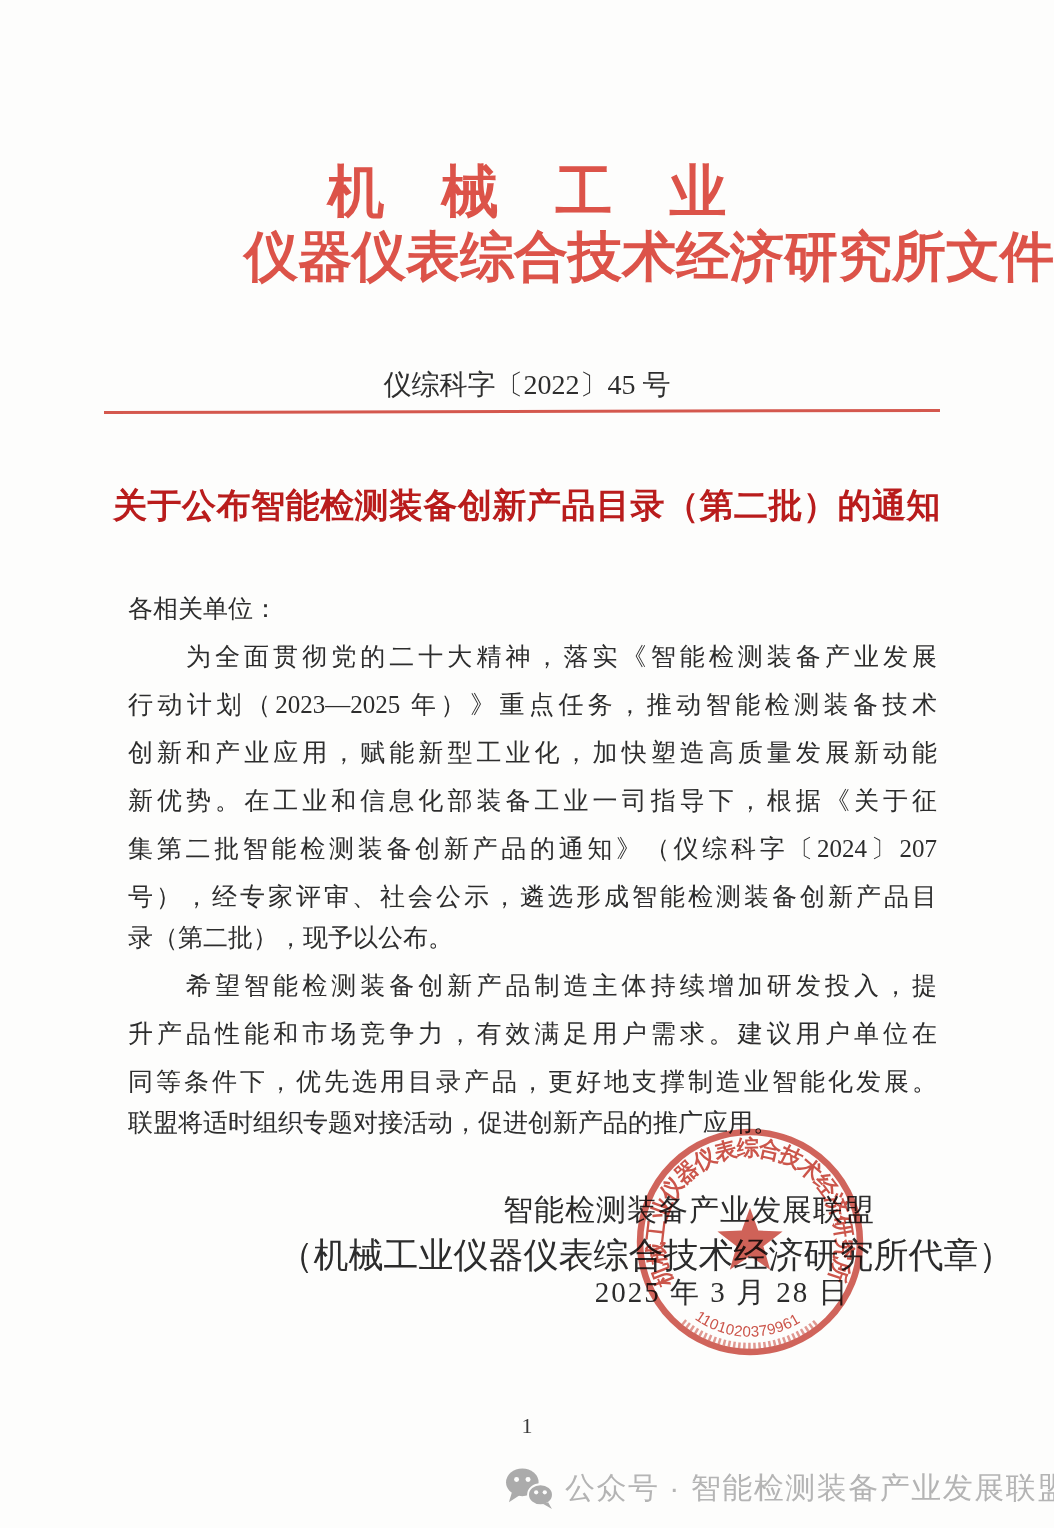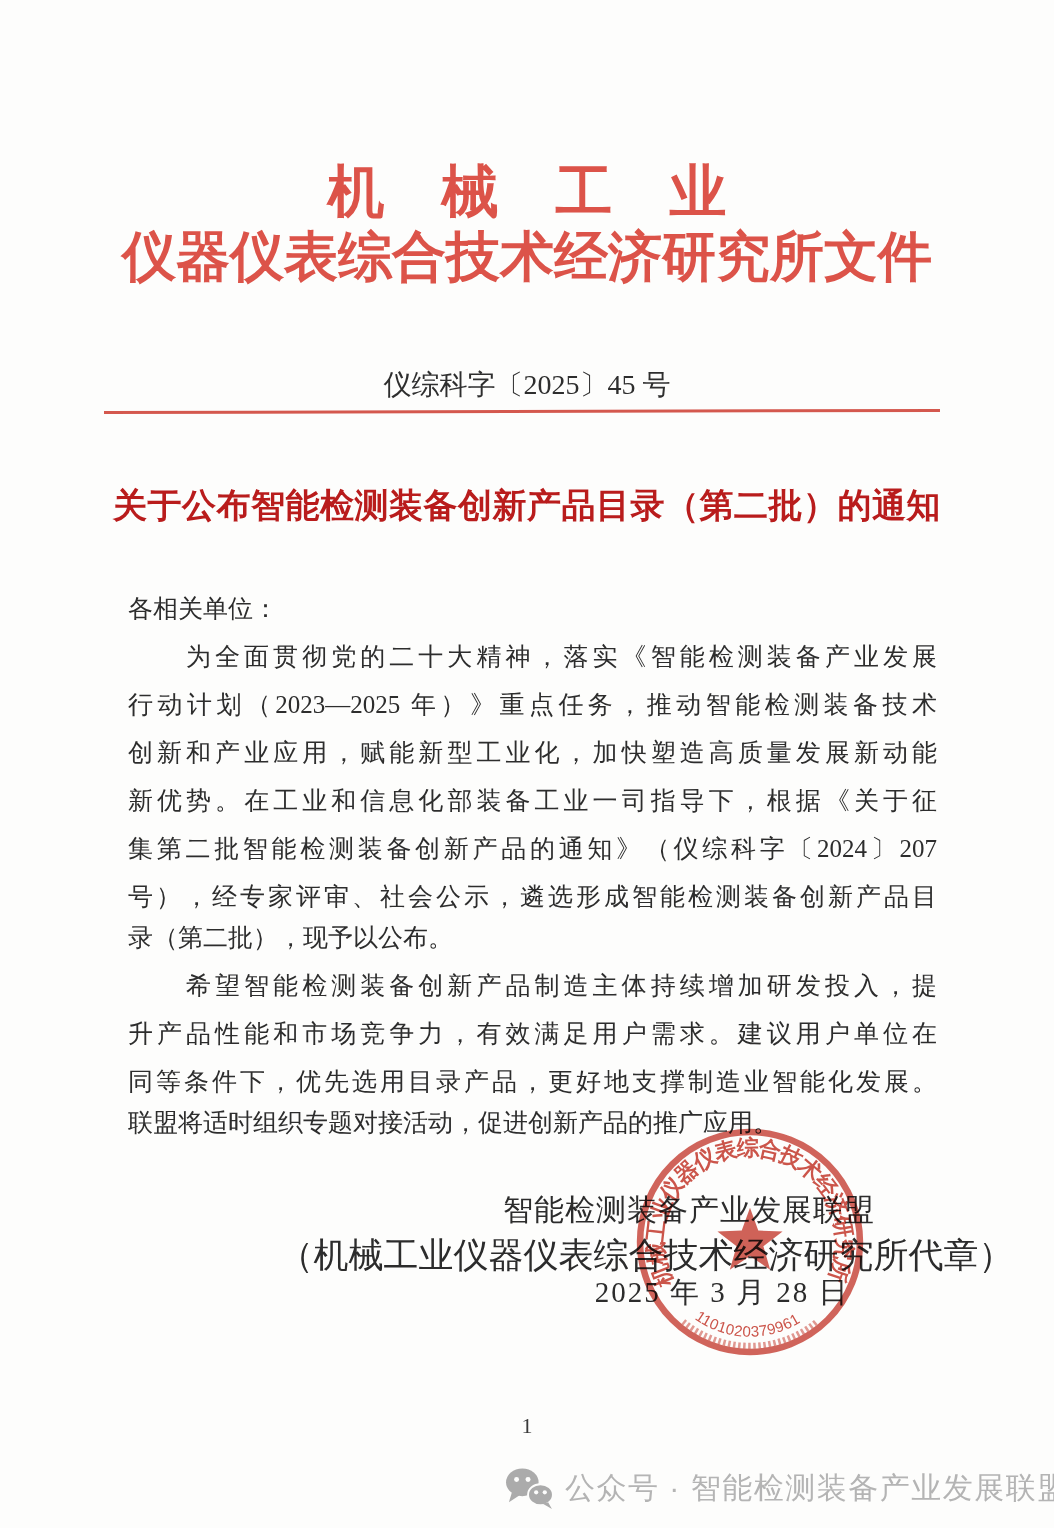--- a/index.html
+++ b/index.html
@@ -15,21 +15,21 @@
   }
   
   .hdr1 {
     position:absolute; top:154px; left:0; width:100%;
     text-align:center;
     font-size:57px; font-weight:bold;
     color:#dc5349;
   }
   .hdr2 {
     position:absolute; top:221px; left:0; width:100%;
-    text-align:center;
+    text-align:right;
     font-size:54px; font-weight:bold;
     color:#dc5349;
     letter-spacing:0px;
   }
   .docnum {
     position:absolute; top:366px; left:0; width:100%;
     text-align:center;
     font-size:28px; color:#2e2e2e;
   }
   .redline {
@@ -90,21 +90,21 @@
     color:#b4b4b4; white-space:nowrap;
   }
 </style>
 </head>
 <body>
 
 <div class="page">
 
   <div class="hdr1">机　械　工　业</div>
   <div class="hdr2">仪器仪表综合技术经济研究所文件</div>
-  <div class="docnum">仪综科字〔2025〕45 号</div>
+  <div class="docnum">仪综科字〔2022〕45 号</div>
   <div class="redline"></div>
 
   <div class="title">关于公布智能检测装备创新产品目录（第二批）的通知</div>
 
   <div class="body-block">
     <div class="line">各相关单位：</div>
     <div class="line fill indent">为全面贯彻党的二十大精神，落实《智能检测装备产业发展</div>
     <div class="line fill">行动计划（2023—2025 年）》重点任务，推动智能检测装备技术</div>
     <div class="line fill">创新和产业应用，赋能新型工业化，加快塑造高质量发展新动能</div>
     <div class="line fill">新优势。在工业和信息化部装备工业一司指导下，根据《关于征</div>

